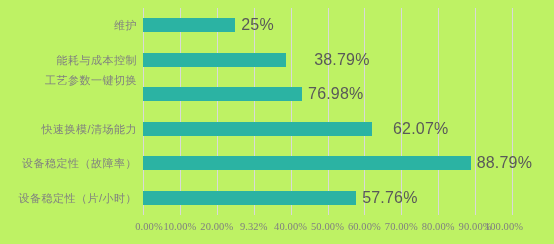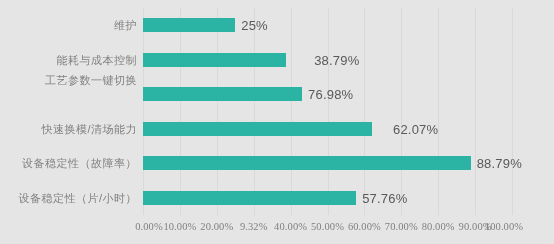--- a/index.html
+++ b/index.html
@@ -11,21 +11,21 @@
     width: 554px;
     height: 244px;
     font-family: "Liberation Sans", "DejaVu Sans", sans-serif;
     overflow: hidden;
   }
 
   #chart-root {
     position: relative;
     width: 554px;
     height: 244px;
-    background: #e5e5e5;
+    background: #bef264;
   }
 
   
   .plot-area {
     position: absolute;
     left: 143px;
     top: 8px;
     width: 369px;
     height: 207px;
   }
@@ -57,21 +57,21 @@
     left: 0;
     top: 0;
     height: 14px;
     background: #2bb3a3;
   }
   .bar-value {
     position: absolute;
     top: 50%;
     transform: translateY(-50%);
     white-space: nowrap;
-    font-size: 13px;
+    font-size: 16px;
     color: #595959;
     letter-spacing: 0.2px;
   }
 
   .cat-labels {
     position: absolute;
     left: 0;
     top: 8px;
     width: 137px;
     height: 207px;

